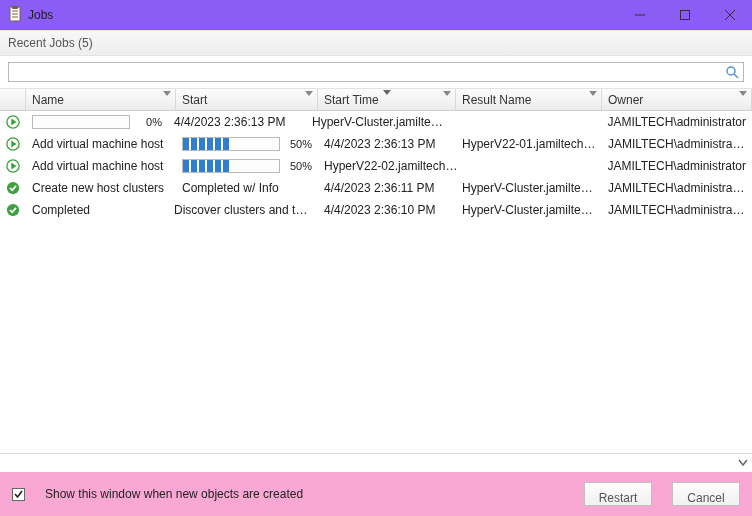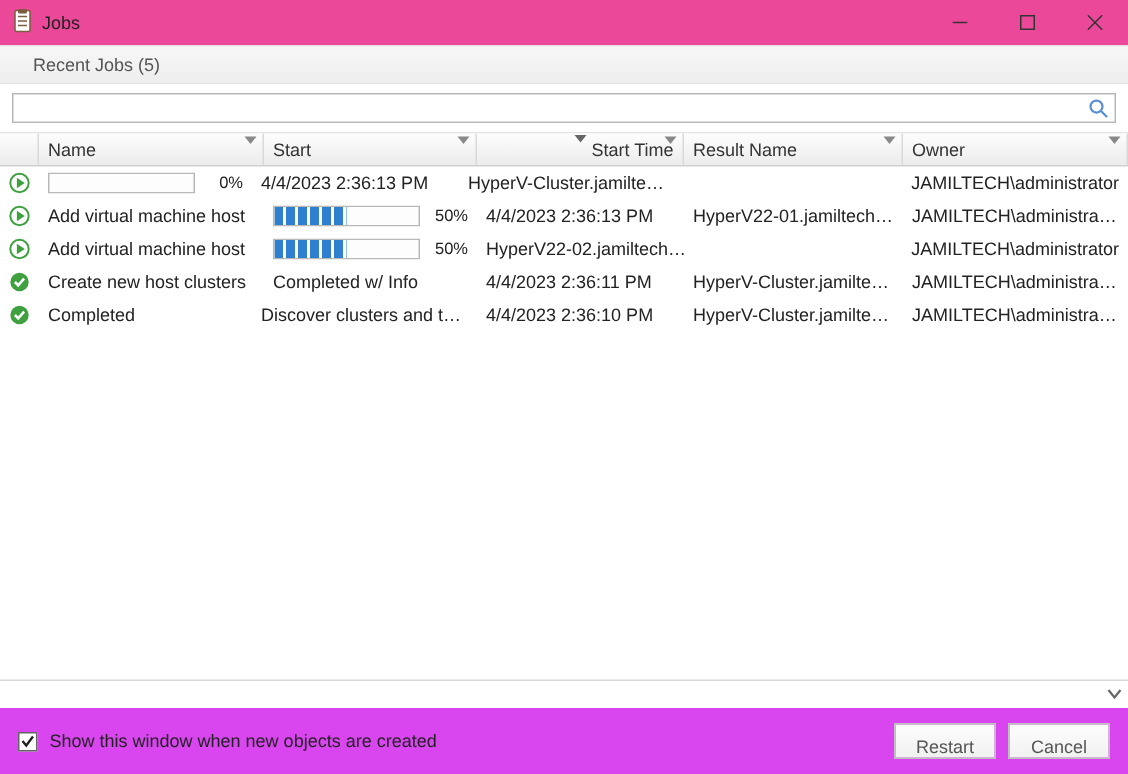--- a/index.html
+++ b/index.html
@@ -1,47 +1,47 @@
 <!DOCTYPE html>
 <html><head>
 <meta charset="utf-8">
 <style>
 * { box-sizing: border-box; margin: 0; padding: 0; }
 html, body { width: 752px; height: 516px; font-family: "Segoe UI", Tahoma, sans-serif; font-size: 12px; color: #222; background: #fff; overflow: hidden; }
 .window { width: 100%; height: 100%; display: flex; flex-direction: column; }
-.titlebar { height: 30px; display: flex; align-items: center; padding: 0 0 0 8px; background: #ec4899; }
+.titlebar { height: 30px; display: flex; align-items: center; padding: 0 0 0 8px; background: #8b5cf6; }
 .titlebar .title { margin-left: 6px; font-size: 12px; }
 .win-controls { margin-left: auto; display: flex; }
 .win-btn { width: 45px; height: 30px; display: flex; align-items: center; justify-content: center; }
 .win-btn svg { stroke: #333; stroke-width: 1; fill: none; }
-.subheader { height: 26px; background: linear-gradient(#f7f7f7,#eeeeee); border-top: 1px solid #e3e3e3; border-bottom: 1px solid #e3e3e3; display: flex; align-items: center; padding: 0 22px; color: #555; }
+.subheader { height: 26px; background: linear-gradient(#f7f7f7,#eeeeee); border-top: 1px solid #e3e3e3; border-bottom: 1px solid #e3e3e3; display: flex; align-items: center; padding: 0 8px; color: #555; }
 .searchbar-wrap { padding: 6px 8px; border-bottom: 1px solid #e3e3e3; }
 .searchbar { position: relative; height: 20px; border: 1px solid #b8b8b8; background: #fff; }
 .searchbar .mag { position: absolute; right: 4px; top: 2px; }
 .header-row { display: flex; height: 22px; background: linear-gradient(#fdfdfd,#ececec); border-bottom: 1px solid #d0d0d0; font-size: 12px; }
 .hcell { display: flex; align-items: center; padding: 0 6px; border-right: 1px solid #d9d9d9; position: relative; color: #333; }
 .hcell .dd { position: absolute; right: 4px; top: 7px; }
 .col-icon { width: 26px; flex: 0 0 26px; }
 .col-name { width: 150px; flex: 0 0 150px; }
 .col-status { width: 142px; flex: 0 0 142px; }
-.col-start { width: 138px; flex: 0 0 138px; justify-content: flex-end; }
+.col-start { width: 138px; flex: 0 0 138px; }
 .col-result { width: 146px; flex: 0 0 146px; }
 .col-owner { flex: 1 1 auto; text-align: right; }
 .table-body { flex: 1 1 auto; overflow: hidden; position: relative; }
 .row { display: flex; height: 22px; align-items: center; font-size: 12px; }
 .cell { padding: 0 6px; white-space: nowrap; overflow: hidden; text-overflow: ellipsis; }
 .cell.col-icon { display: flex; align-items: center; justify-content: center; }
 .status-progress { display: flex; align-items: center; gap: 4px; height: 100%; }
 .pbar { flex: 1 1 auto; height: 14px; border: 1px solid #b8b8b8; background: #fdfdfd; position: relative; overflow: hidden; }
 .pbar-fill { height: 100%; background: repeating-linear-gradient(90deg,#2f7fd1 0,#2f7fd1 6px,#fff 6px,#fff 8px); }
 .pbar-pct { font-size: 11px; width: 28px; text-align: right; }
 .table-outer { flex: 1 1 auto; display: flex; flex-direction: column; border-bottom: 1px solid #d8d8d8; }
 .scroll-gap { height: 18px; position: relative; }
 .scroll-arrow { position: absolute; right: 2px; top: 1px; }
-.footer { height: 44px; display: flex; align-items: center; padding: 0 12px; gap: 8px; background: #d946ef; }
+.footer { height: 44px; display: flex; align-items: center; padding: 0 12px; gap: 20px; background: #f9a8d4; }
 .chk { width: 13px; height: 13px; border: 1px solid #666; display: inline-flex; align-items: center; justify-content: center; background: #fff; }
 .btn { min-width: 68px; height: 24px; border: 1px solid #c0c0c0; background: linear-gradient(#fdfdfd,#f1f1f1); display: flex; align-items: flex-end; justify-content: center; font-size: 12px; color: #555; }
 .spacer { flex: 1 1 auto; }
 .dd-tri { width:0; height:0; border-left:4px solid transparent; border-right:4px solid transparent; border-top:5px solid #888; }
 .sort-ind { position: absolute; left: 50%; top: 1px; transform: translateX(-50%); width:0; height:0; border-left:4px solid transparent; border-right:4px solid transparent; border-top:5px solid #666; }
 </style>
 </head>
 <body>
 <div class="window">
 

